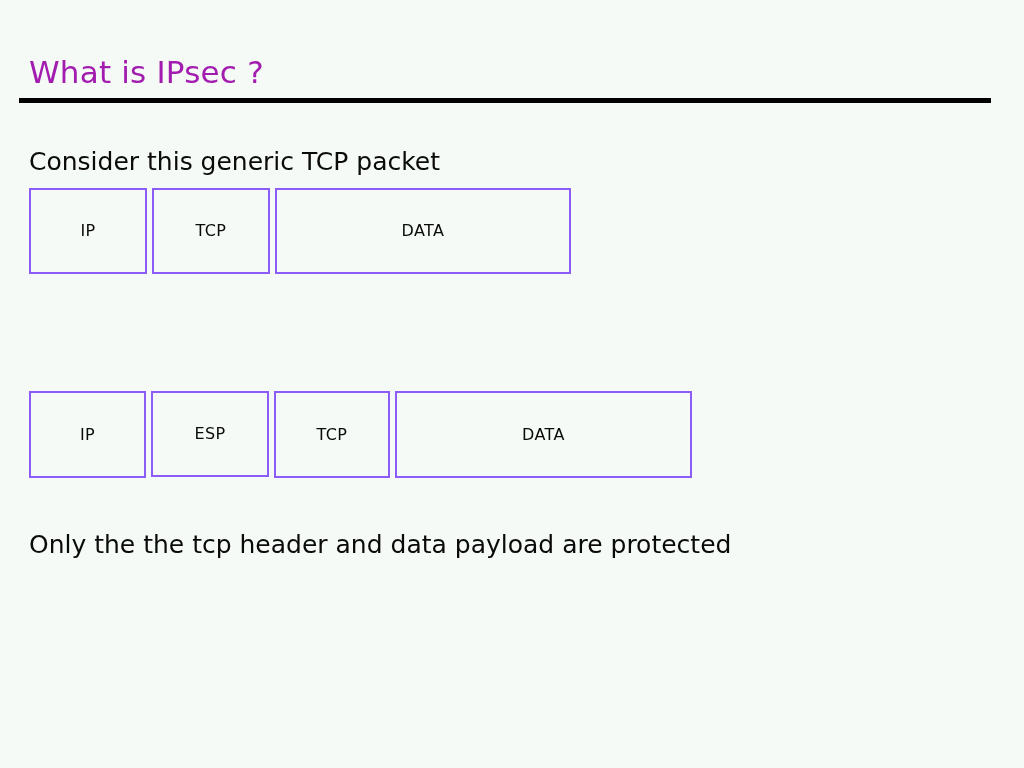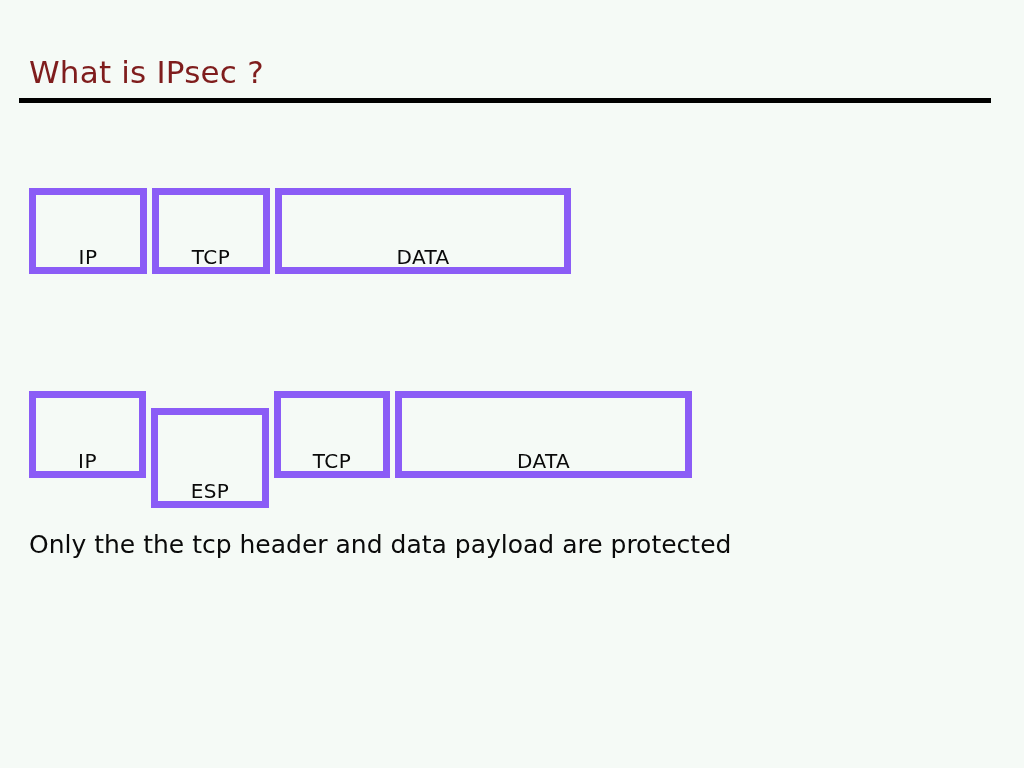--- a/index.html
+++ b/index.html
@@ -27,21 +27,21 @@
   
   .slide-title {
     position: absolute;
     left: 29px;
     top: 52px;
     font-size: 31px;
     line-height: 40px;
     font-weight: 400;
     letter-spacing: 0.2px;
     white-space: nowrap;
-    color: #7f1d1d;
+    color: #a21caf;
   }
   .title-rule {
     position: absolute;
     left: 19px;
     top: 98px;
     width: 972px;
     height: 5px;
     background: #000000;
   }
 
@@ -61,26 +61,26 @@
   .packet-row {
     position: absolute;
     display: flex;
     align-items: flex-start;
   }
   #packet-row-generic   { left: 29px; top: 188px; }
   #packet-row-transport { left: 29px; top: 391px; }
 
   .packet-field {
     box-sizing: border-box;
-    border: 7px solid #8b5cf6;
+    border: 2px solid #8b5cf6;
     background: #f5faf6;
     display: flex;
-    align-items: flex-end;
+    align-items: center;
     justify-content: center;
-    font-size: 20px;
+    font-size: 16px;
     line-height: 20px;
     letter-spacing: 0.4px;
     color: #0a0a0a;
     margin-right: 5px;
   }
   .packet-field:last-child { margin-right: 0; }
 
   .packet-field-label {
     display: block;
     text-align: center;
@@ -101,39 +101,40 @@
 </style>
 </head>
 <body>
 
 <div class="slide">
 
   <div class="slide-title">What is IPsec ?</div>
 
   <div class="title-rule"></div>
 
+  <div class="section-heading" id="heading-generic">Consider this generic TCP packet</div>
 
   <div class="packet-row" id="packet-row-generic">
       <div class="packet-field" style="width: 118px; height: 86px;">
         <span class="packet-field-label">IP</span>
       </div>
       <div class="packet-field" style="width: 118px; height: 86px;">
         <span class="packet-field-label">TCP</span>
       </div>
       <div class="packet-field" style="width: 296px; height: 86px;">
         <span class="packet-field-label">DATA</span>
       </div>
     </div>
 
 
   <div class="packet-row" id="packet-row-transport">
       <div class="packet-field" style="width: 117px; height: 87px;">
         <span class="packet-field-label">IP</span>
       </div>
-      <div class="packet-field" style="width: 118px; height: 100px; margin-top: 17px;">
+      <div class="packet-field" style="width: 118px; height: 86px;">
         <span class="packet-field-label">ESP</span>
       </div>
       <div class="packet-field" style="width: 116px; height: 87px;">
         <span class="packet-field-label">TCP</span>
       </div>
       <div class="packet-field" style="width: 297px; height: 87px;">
         <span class="packet-field-label">DATA</span>
       </div>
     </div>
 

